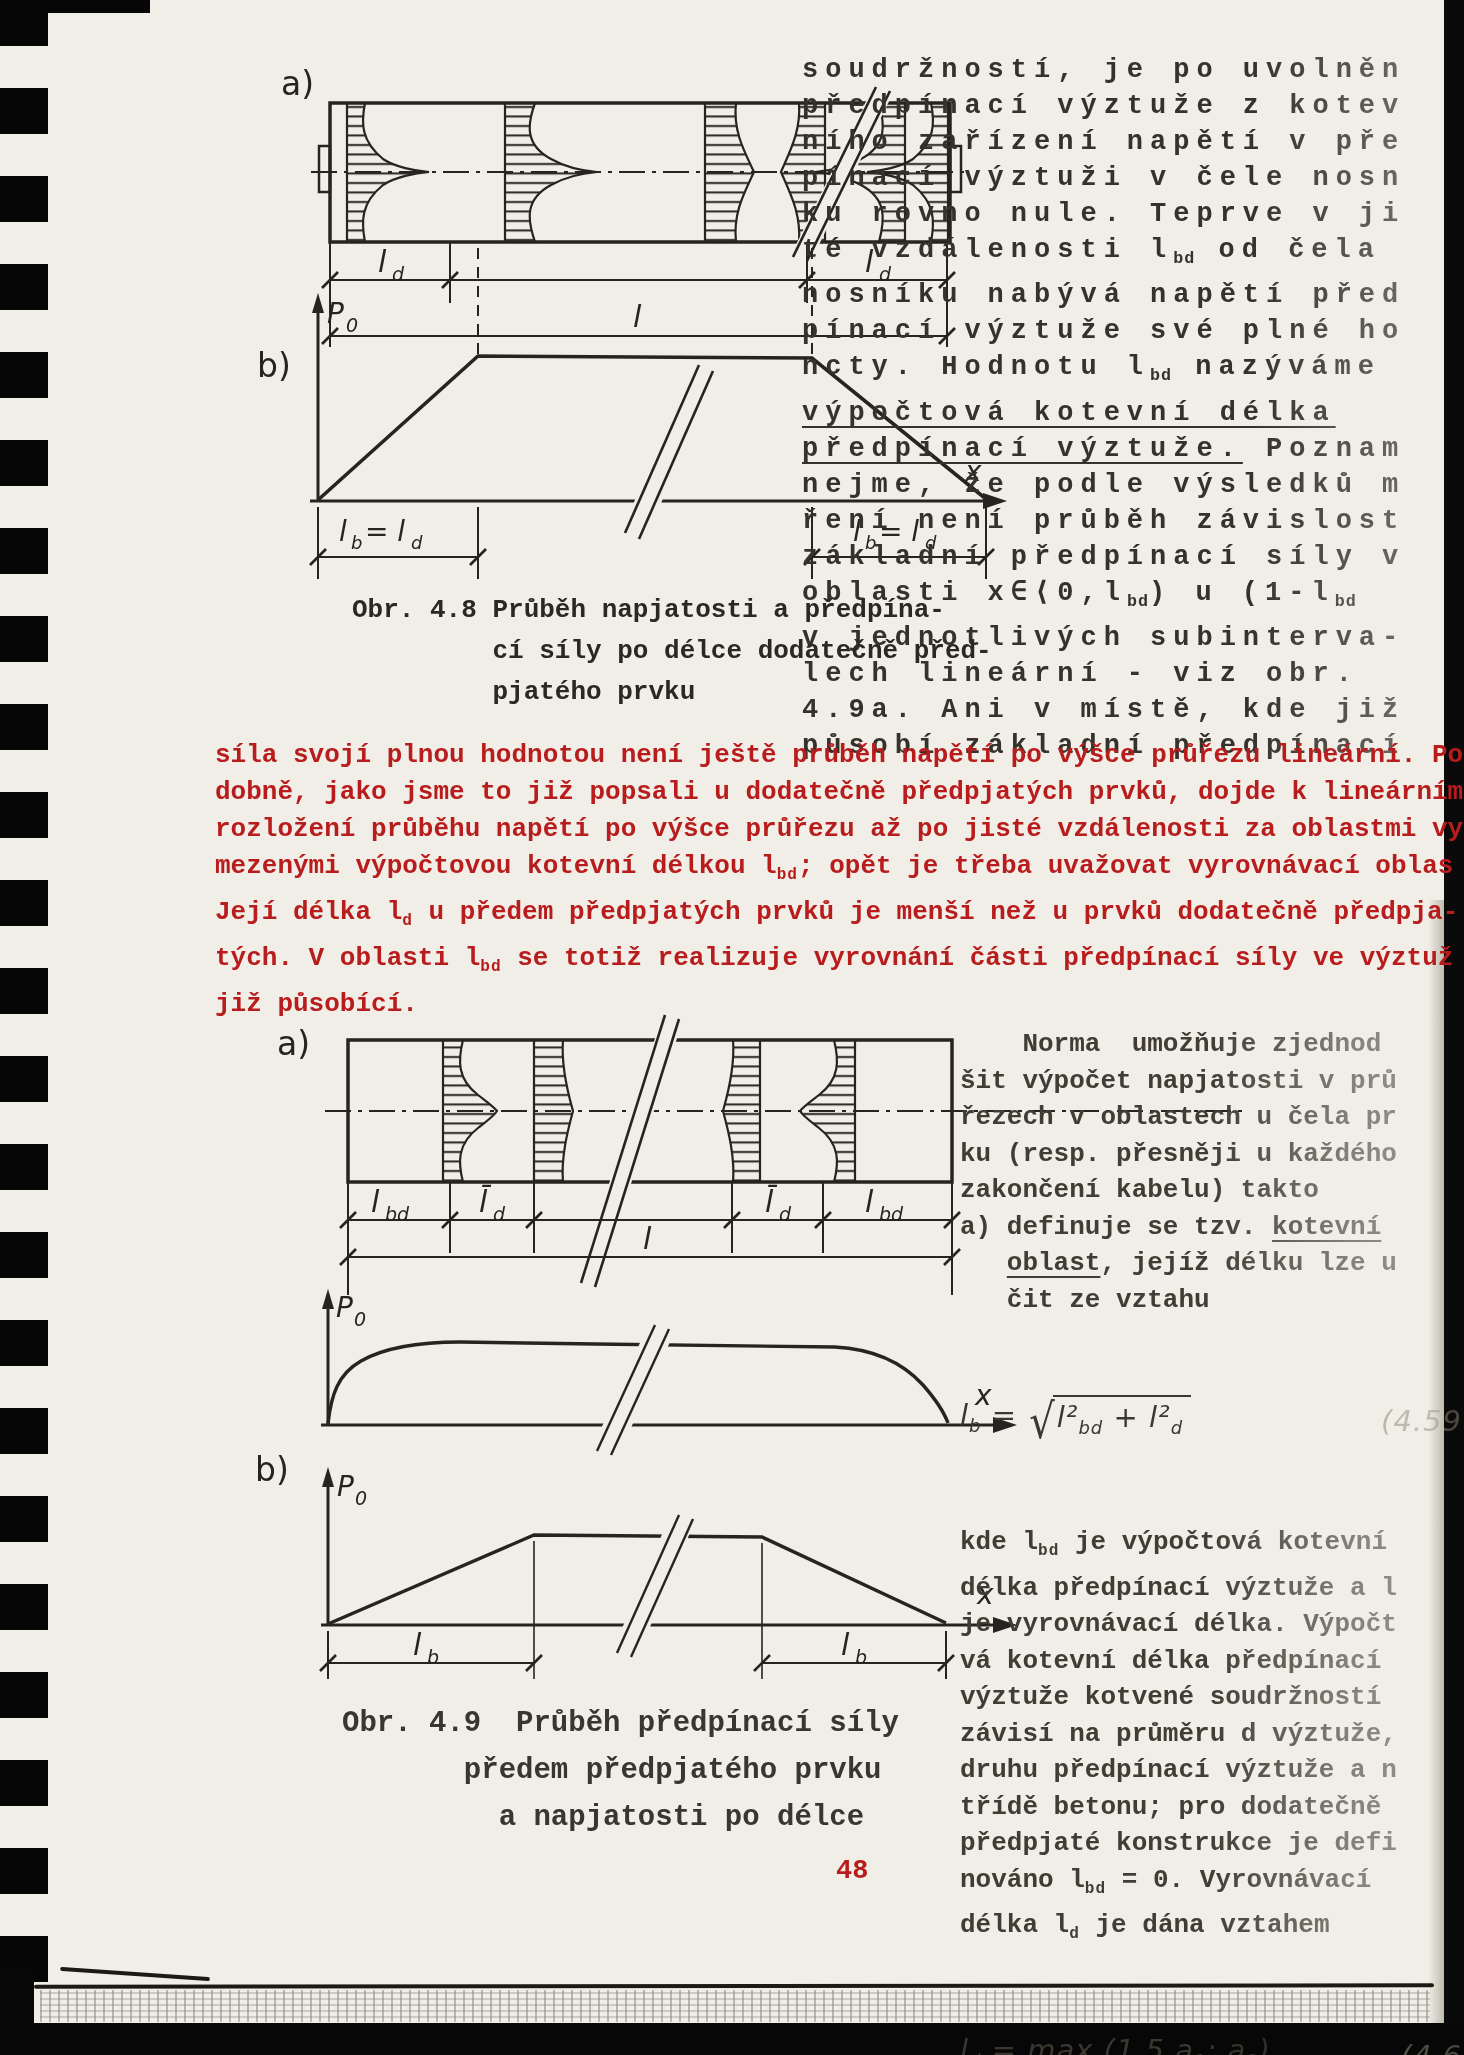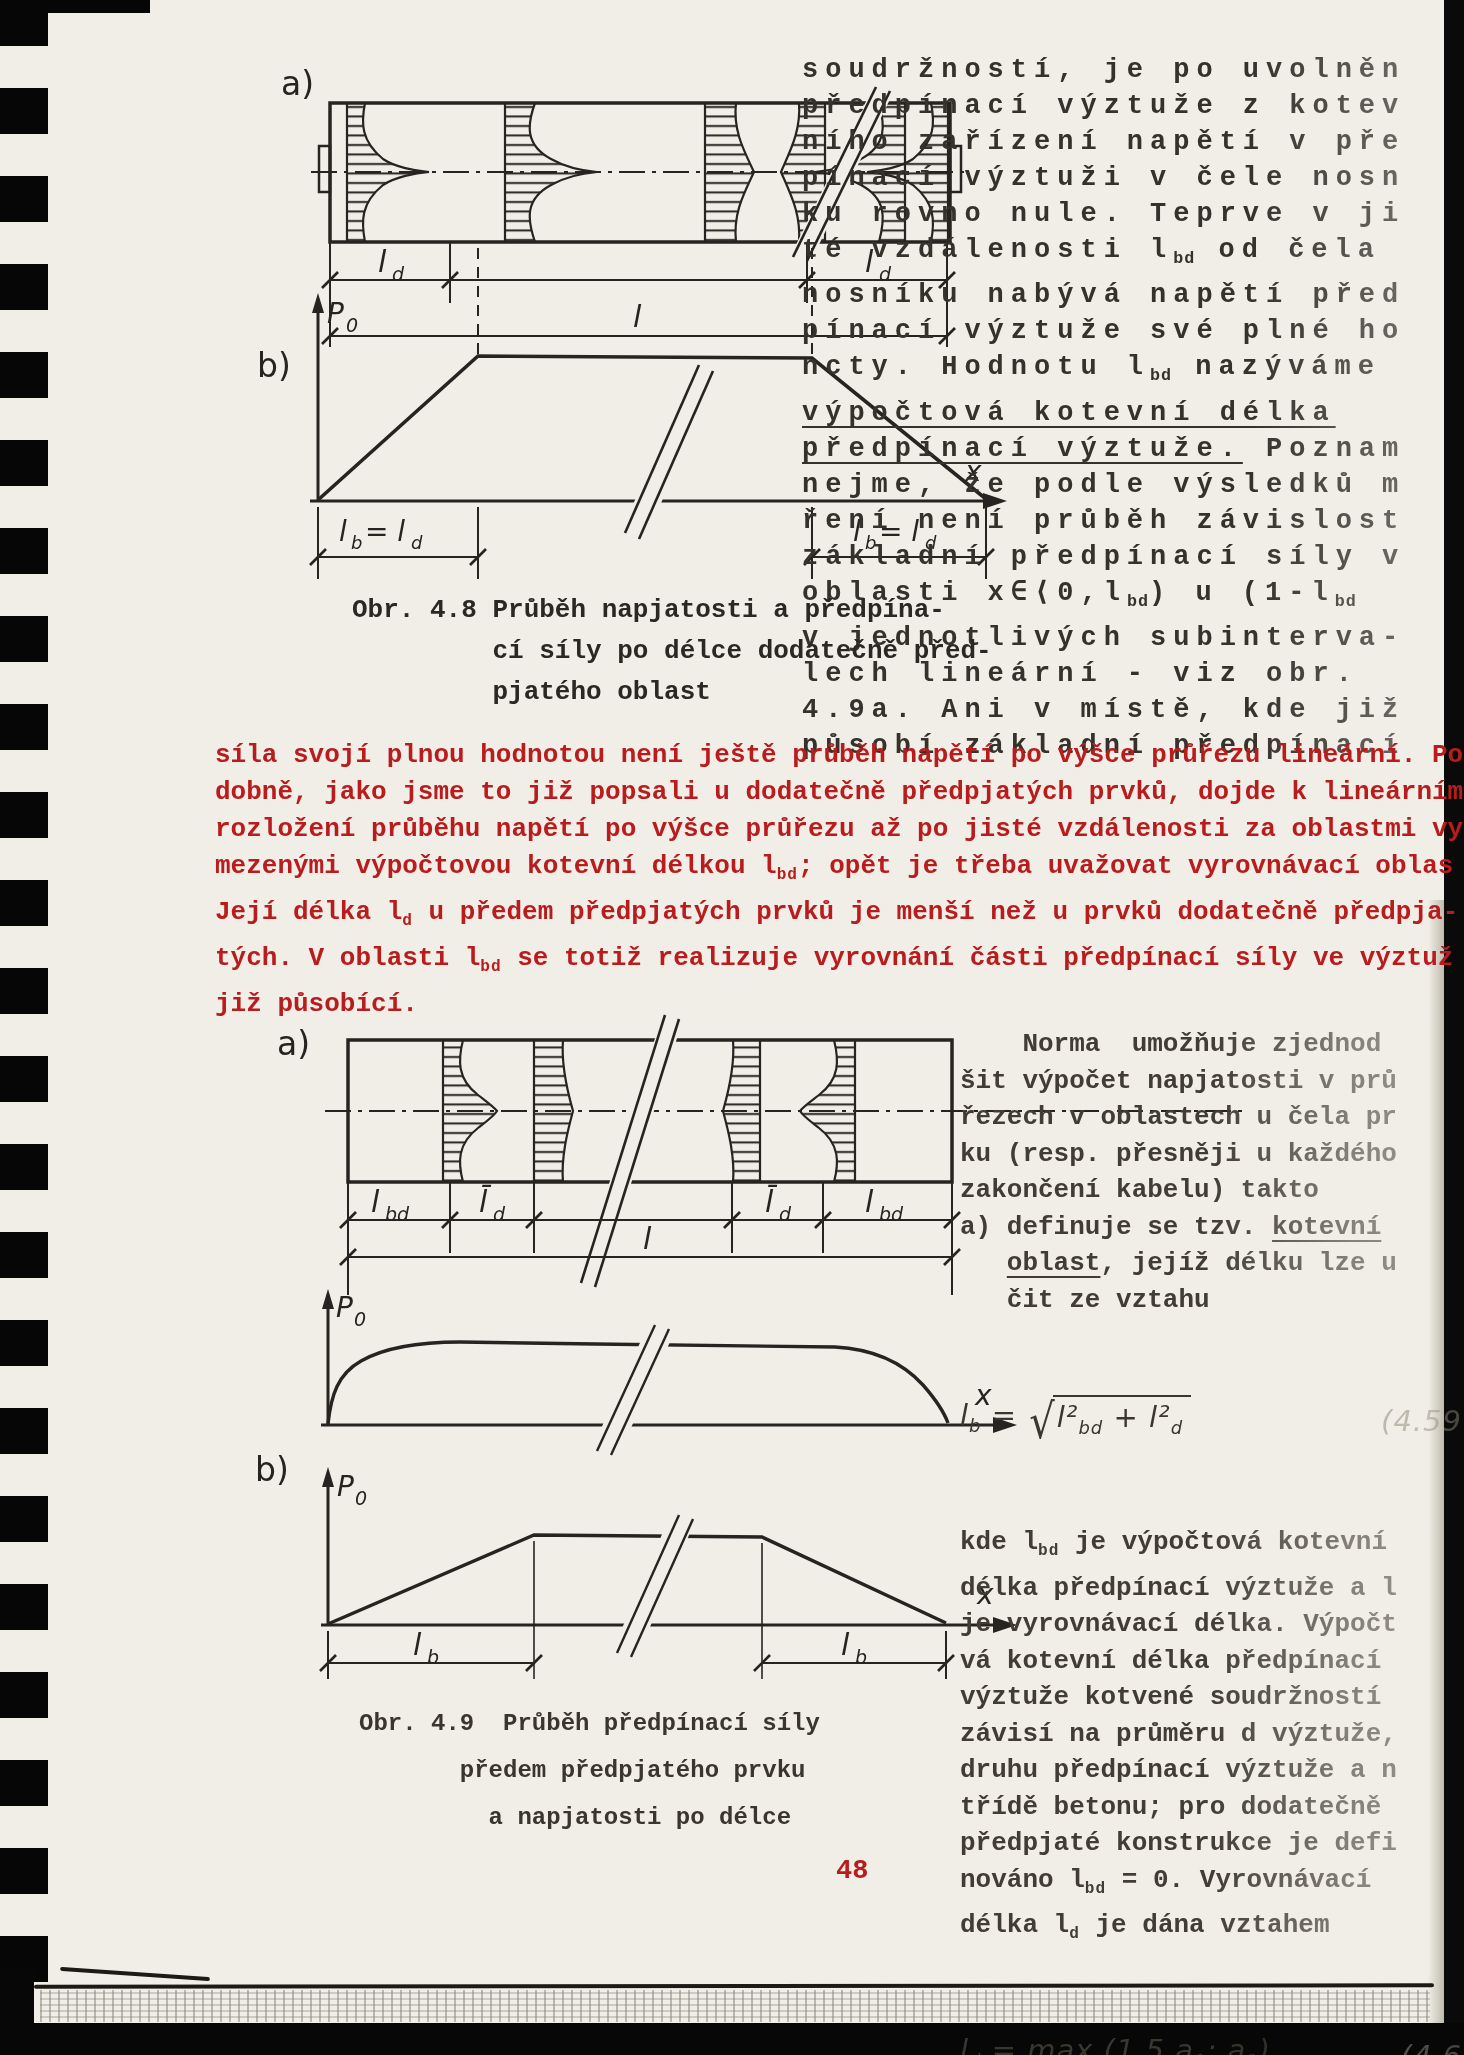--- a/index.html
+++ b/index.html
@@ -32,21 +32,21 @@
   sub{font-size:.62em;vertical-align:-.38em;letter-spacing:1px;}
   u{text-decoration:underline;text-underline-offset:6px;text-decoration-thickness:2px;}
   .col-top-right{left:802px;top:52px;width:662px;font-size:27px;letter-spacing:7px;line-height:36px;color:#35322c;
     -webkit-mask-image:linear-gradient(90deg,#000 0 68%,rgba(0,0,0,.6) 100%);
             mask-image:linear-gradient(90deg,#000 0 68%,rgba(0,0,0,.6) 100%);}
   .paragraph{left:215px;top:737px;width:1250px;font-size:26px;line-height:37px;color:#b91c1c;}
   .col-bottom-right{left:960px;top:953px;width:502px;font-size:26px;line-height:36.5px;color:#413d35;
     -webkit-mask-image:linear-gradient(90deg,#000 0 50%,rgba(0,0,0,.62) 78%,rgba(0,0,0,.45) 100%);
             mask-image:linear-gradient(90deg,#000 0 50%,rgba(0,0,0,.62) 78%,rgba(0,0,0,.45) 100%);}
   .caption48{left:352px;top:590px;font-size:26px;line-height:41px;color:#2b2823;}
-  .caption49{left:342px;top:1700px;font-size:24px;line-height:47px;color:#3a362f;margin-left:17px;}
+  .caption49{left:342px;top:1700px;font-size:29px;line-height:47px;color:#3a362f;}
   .pagenum{left:836px;top:1856px;font-size:27px;color:#b91c1c;}
   
   .formula{display:flex;align-items:center;height:60px;font-family:"DejaVu Sans",sans-serif;
     font-style:italic;font-weight:normal;font-size:29px;letter-spacing:1px;white-space:pre;color:#3b3730;justify-content:center;}
   .formula .sqrt{font-size:40px;transform:scaleY(1.2);margin:0 -3px 0 2px;font-style:normal;}
   .formula .radicand{border-top:2.5px solid #3b3730;padding:2px 8px 0 4px;}
   .formula .eqnum{margin-left:auto;color:#958e7e;font-size:29px;}
   
   .fig{position:absolute;}
   .fig svg{display:block;}
@@ -275,21 +275,21 @@
           <text class="svgsub" x="640" y="669" stroke="none" fill="#262421">b</text>
         </g>
       </g>
     </svg>
   </div>
 
   <div class="tcol col-top-right"><div class="tline">soudržností, je po uvolněn</div><div class="tline">předpínací výztuže z kotev</div><div class="tline">ního zařízení napětí v pře</div><div class="tline">pínací výztuži v čele nosn</div><div class="tline">ku rovno nule. Teprve v ji</div><div class="tline">té vzdálenosti l<sub>bd</sub> od čela</div><div class="tline">nosníku nabývá napětí před</div><div class="tline">pínací výztuže své plné ho</div><div class="tline">ncty. Hodnotu l<sub>bd</sub> nazýváme</div><div class="tline"><u>výpočtová kotevní délka</u></div><div class="tline"><u>předpínací výztuže.</u> Poznam</div><div class="tline">nejme, že podle výsledků m</div><div class="tline">ření není průběh závislost</div><div class="tline">základní předpínací síly v</div><div class="tline">oblasti x∈⟨0,l<sub>bd</sub>) u (1-l<sub>bd</sub></div><div class="tline">v jednotlivých subinterva-</div><div class="tline">lech lineární - viz obr.</div><div class="tline">4.9a. Ani v místě, kde již</div><div class="tline">působí základní předpínací</div></div>
 
   <div class="tcol paragraph"><div class="tline">síla svojí plnou hodnotou není ještě průběh napětí po výšce průřezu lineární. Po</div><div class="tline">dobně, jako jsme to již popsali u dodatečně předpjatých prvků, dojde k lineárním</div><div class="tline">rozložení průběhu napětí po výšce průřezu až po jisté vzdálenosti za oblastmi vy</div><div class="tline">mezenými výpočtovou kotevní délkou l<sub>bd</sub>; opět je třeba uvažovat vyrovnávací oblas</div><div class="tline">Její délka l<sub>d</sub> u předem předpjatých prvků je menší než u prvků dodatečně předpja-</div><div class="tline">tých. V oblasti l<sub>bd</sub> se totiž realizuje vyrovnání části předpínací síly ve výztuž</div><div class="tline">již působící.</div></div>
 
-  <div class="tcol caption48"><div class="tline">Obr. 4.8 Průběh napjatosti a předpína-</div><div class="tline">         cí síly po délce dodatečně před-</div><div class="tline">         pjatého oblast</div></div>
+  <div class="tcol caption48"><div class="tline">Obr. 4.8 Průběh napjatosti a předpína-</div><div class="tline">         cí síly po délce dodatečně před-</div><div class="tline">         pjatého prvku</div></div>
 
   <div class="tcol col-bottom-right">
     <div><div class="tline">    Norma  umožňuje zjednod</div><div class="tline">šit výpočet napjatosti v prů</div><div class="tline">řezech v oblastech u čela pr</div><div class="tline">ku (resp. přesněji u každého</div><div class="tline">zakončení kabelu) takto</div><div class="tline">a) definuje se tzv. <u>kotevní</u></div><div class="tline">   <u>oblast</u>, jejíž délku lze u</div><div class="tline">   čit ze vztahu</div></div>
     <div class="formula">
       <span>l<sub>b</sub> = </span><span class="sqrt">√</span><span class="radicand">l²<sub>bd</sub> + l²<sub>d</sub></span>
       <span class="eqnum">(4.59</span>
     </div>
     <div><div class="tline">kde l<sub>bd</sub> je výpočtová kotevní</div><div class="tline">délka předpínací výztuže a l</div><div class="tline">je vyrovnávací délka. Výpočt</div><div class="tline">vá kotevní délka předpínací</div><div class="tline">výztuže kotvené soudržností</div><div class="tline">závisí na průměru d výztuže,</div><div class="tline">druhu předpínací výztuže a n</div><div class="tline">třídě betonu; pro dodatečně</div><div class="tline">předpjaté konstrukce je defi</div><div class="tline">nováno l<sub>bd</sub> = 0. Vyrovnávací</div><div class="tline">délka l<sub>d</sub> je dána vztahem</div></div>
     <div class="formula">
       <span>l<sub>d</sub> = max (1,5 a<sub>1</sub>; a<sub>2</sub>),</span>

